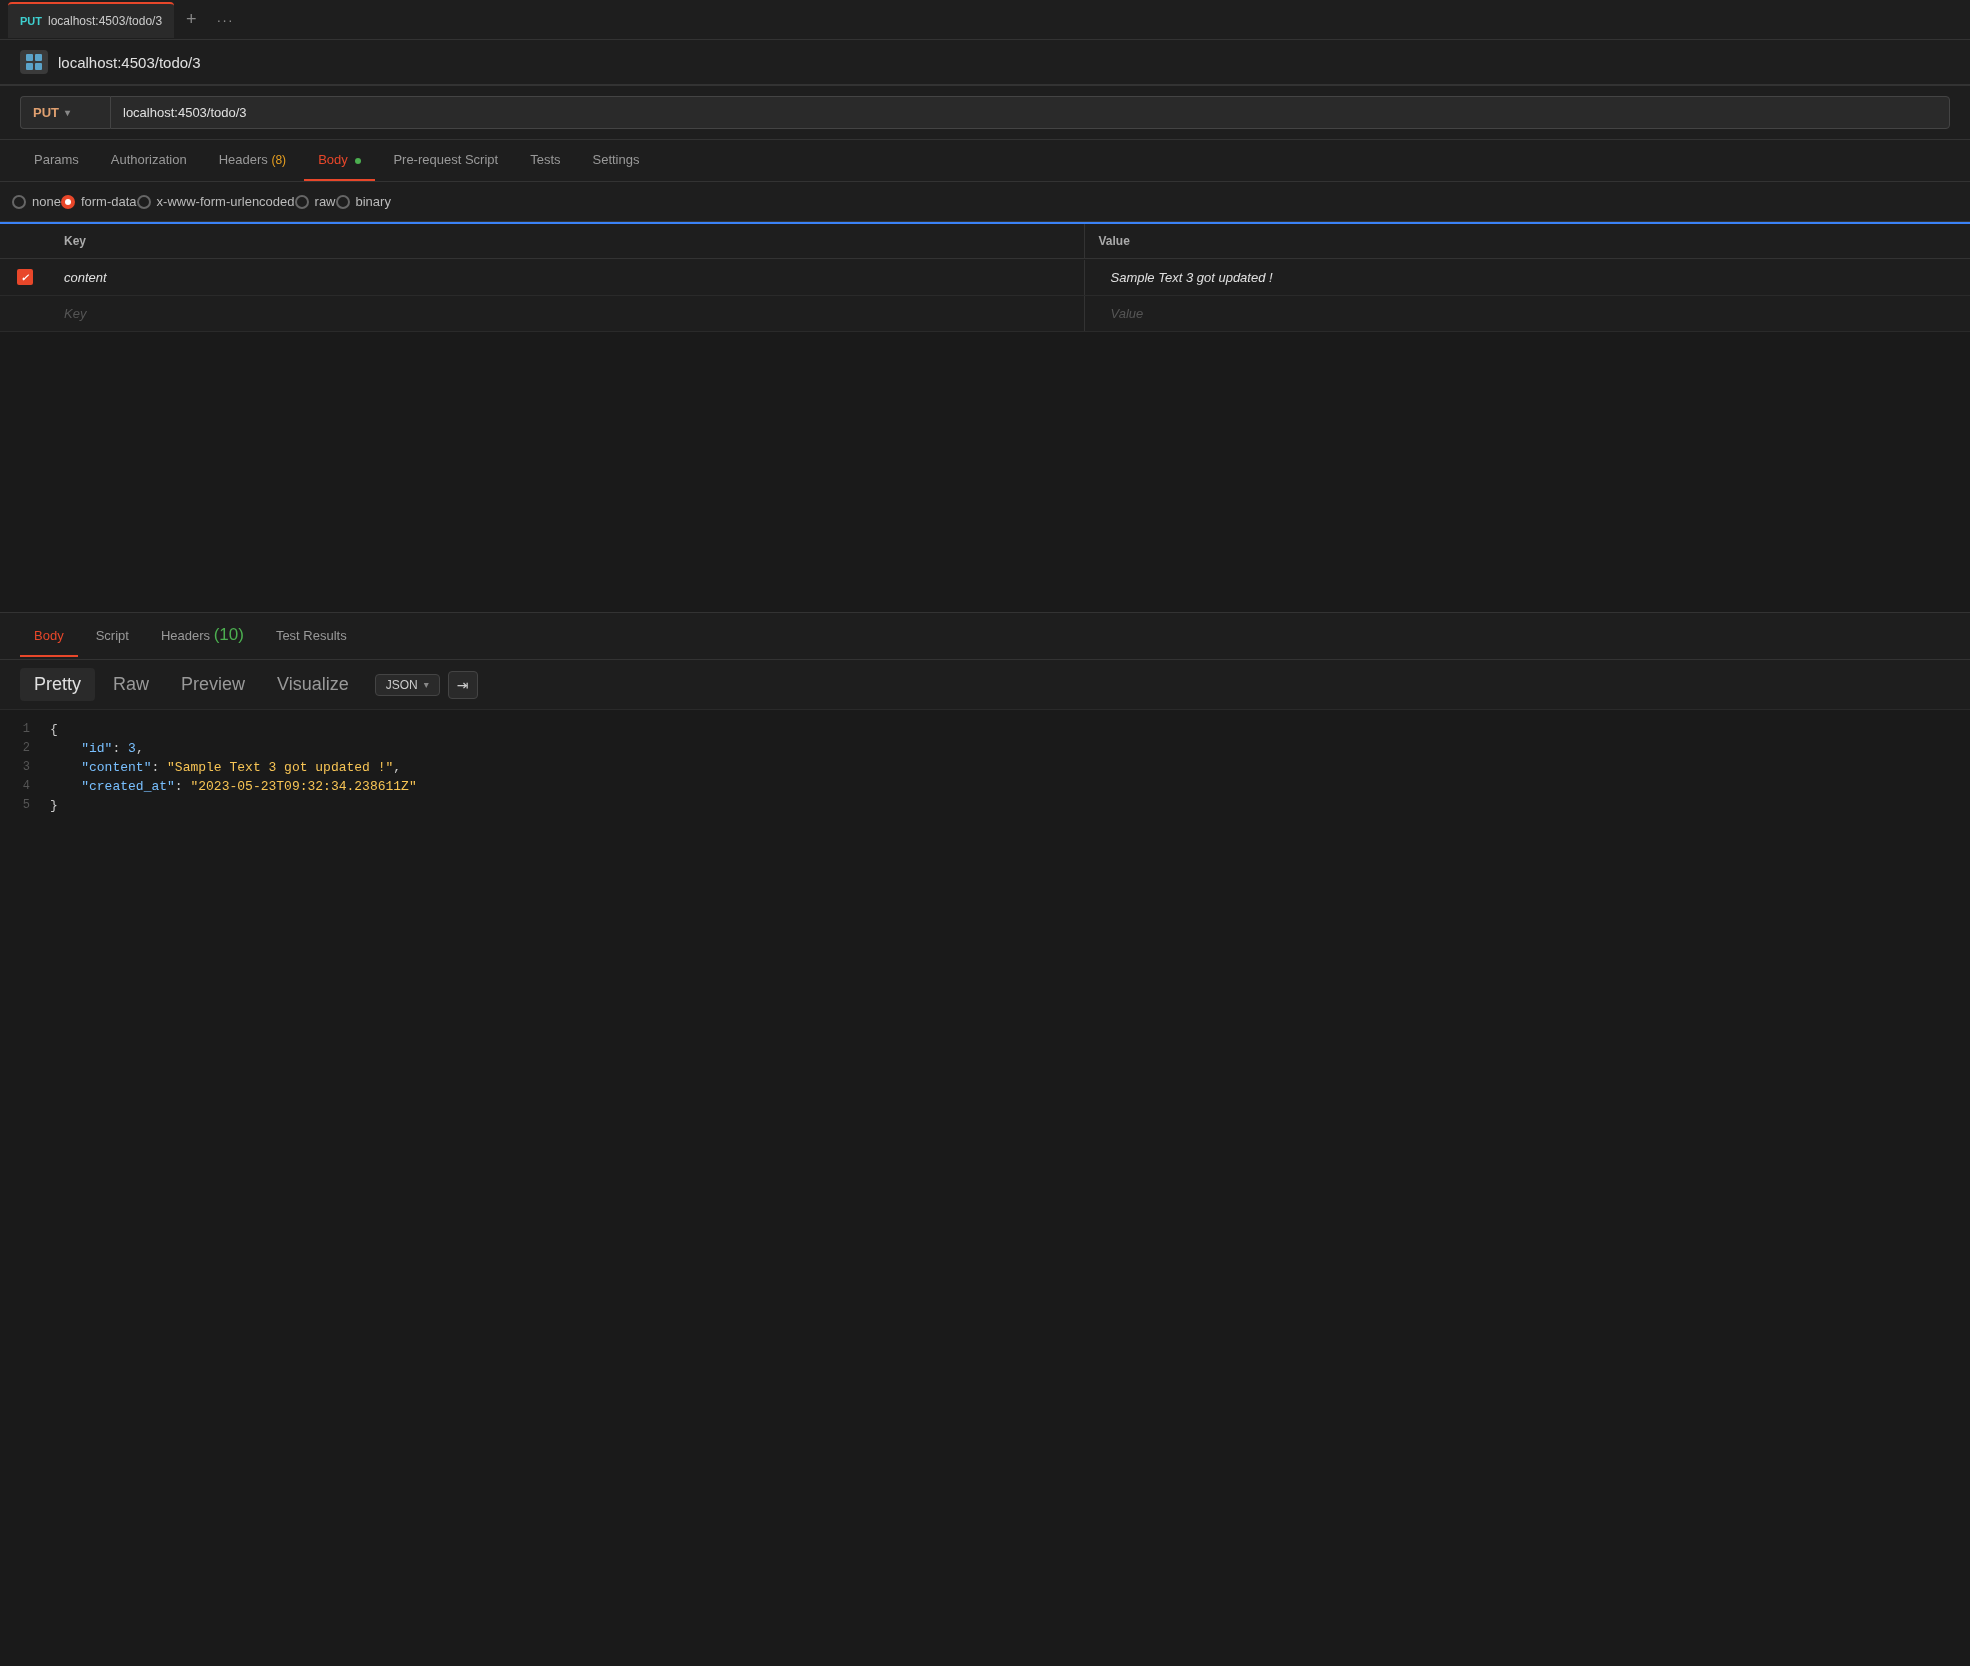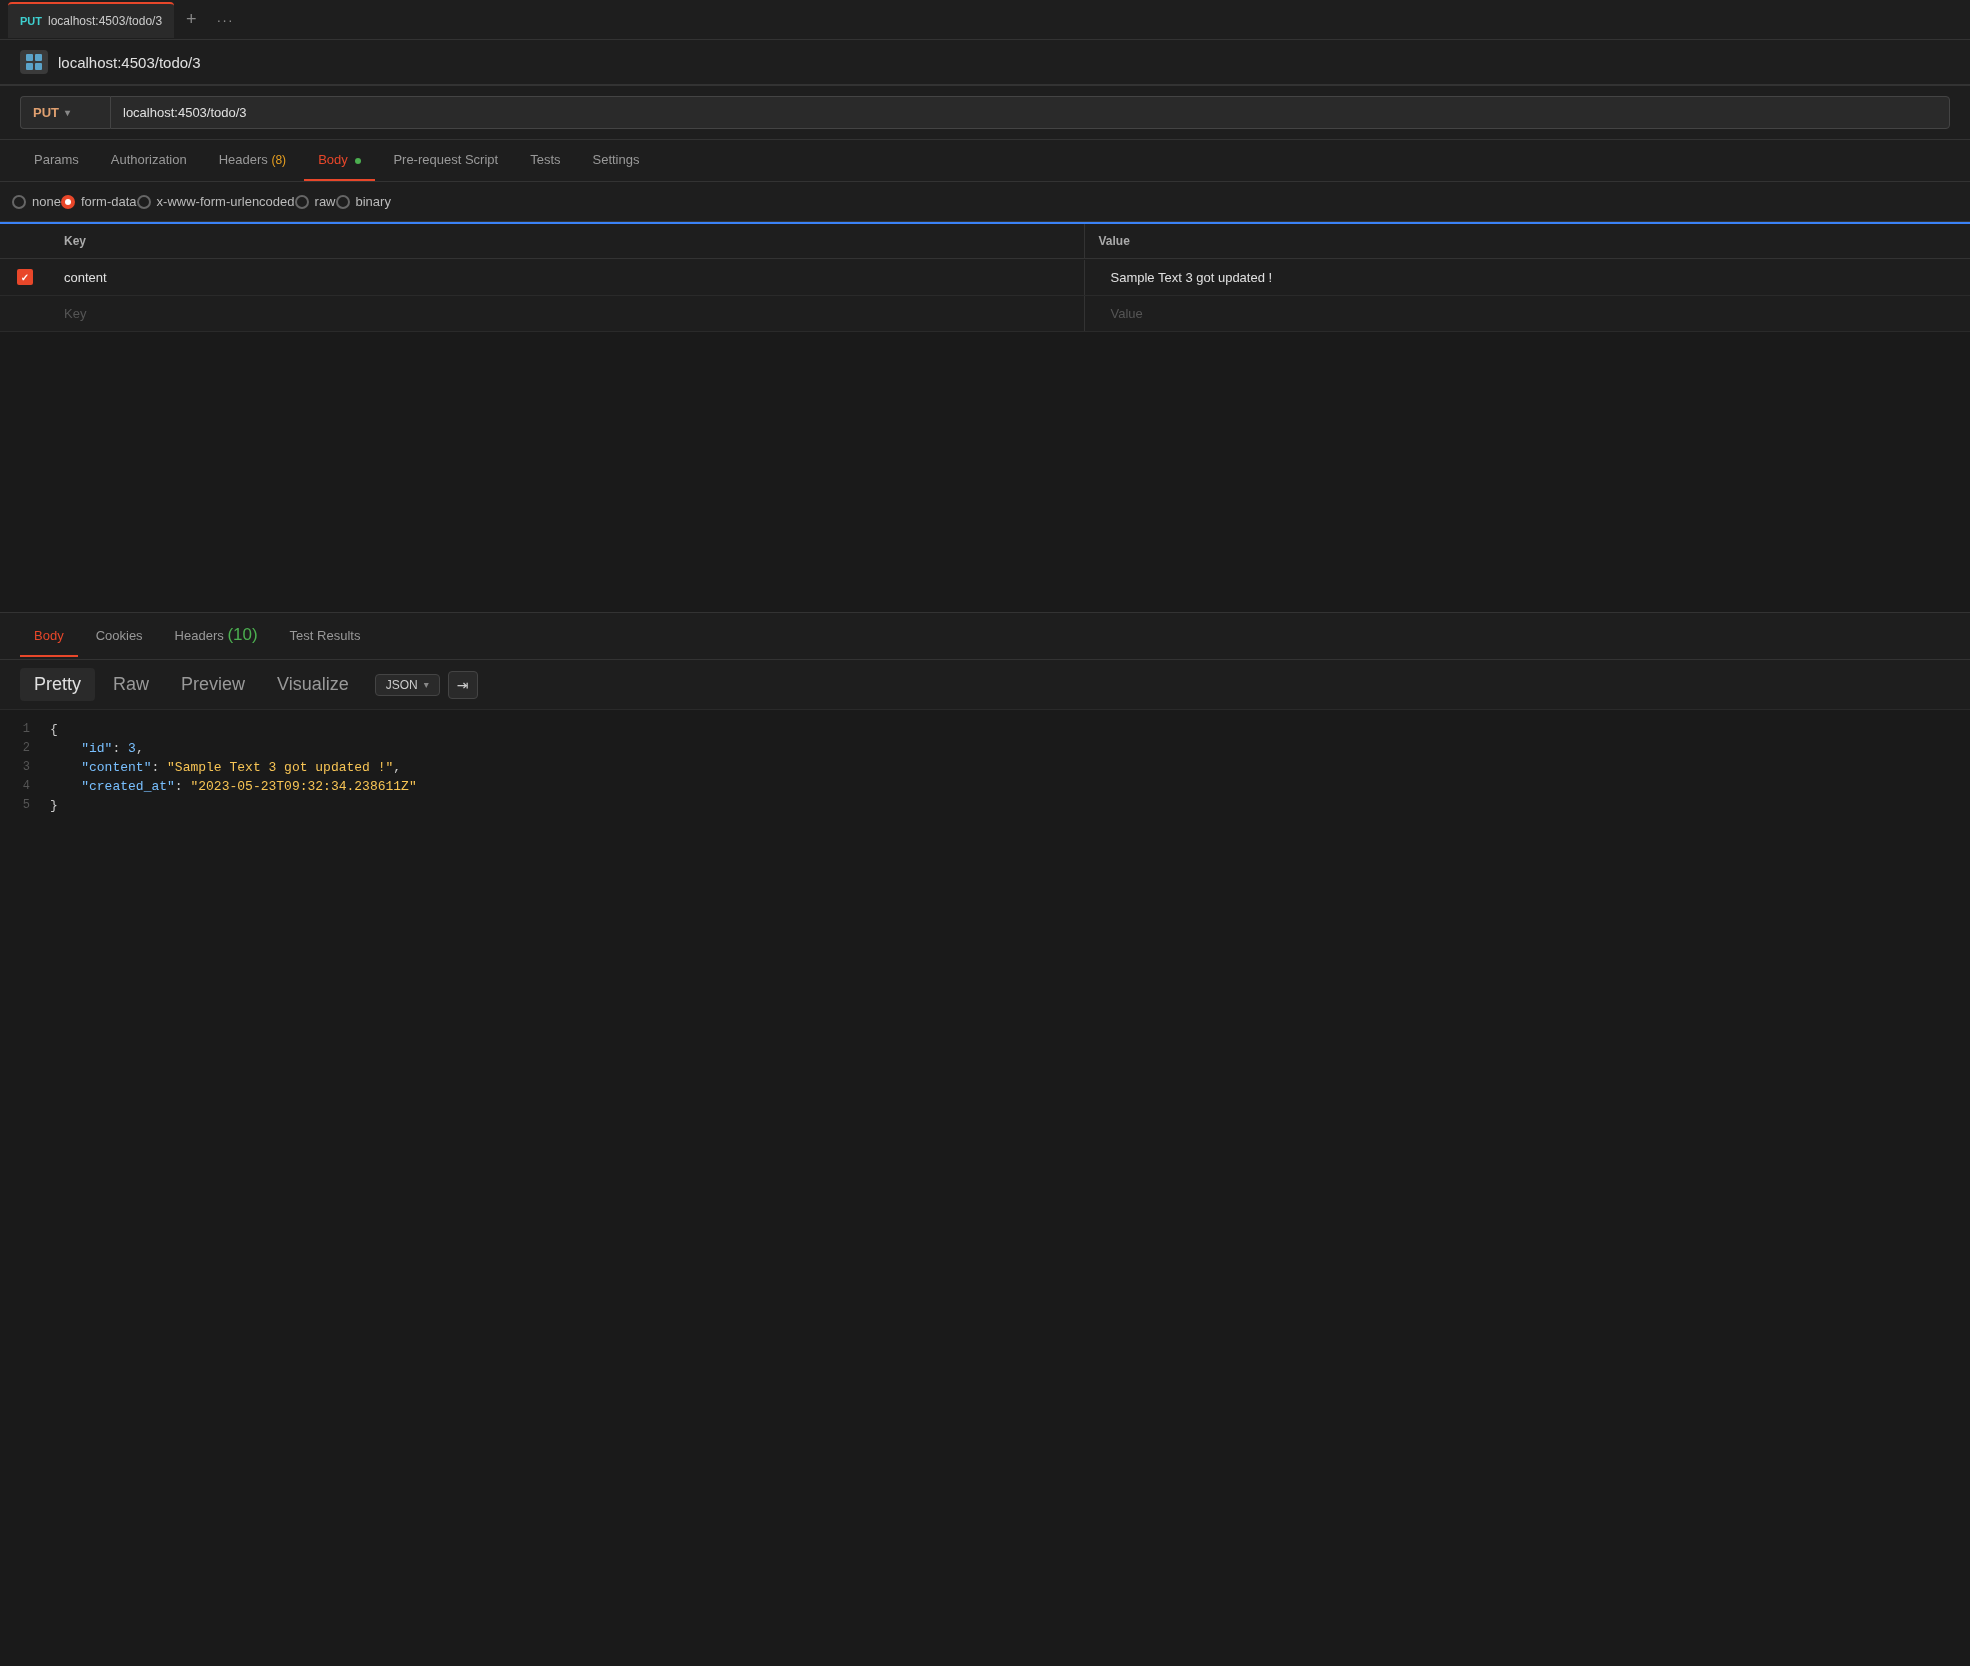--- a/index.html
+++ b/index.html
@@ -196,20 +196,21 @@
       border-bottom: 1px solid #333;
     }
     .form-table-header .col-check { width: 50px; padding: 10px 14px; color: #888; font-size: 12px; }
     .form-table-header .col-key { flex: 1; padding: 10px 14px; color: #aaa; font-size: 12px; font-weight: 600; }
     .form-table-header .col-value { width: 45%; padding: 10px 14px; color: #aaa; font-size: 12px; font-weight: 600; border-left: 1px solid #333; }
 
     .form-table-row {
       display: flex;
       border-bottom: 1px solid #2a2a2a;
       align-items: center;
+      font-style: italic;
     }
     .form-table-row .col-check {
       width: 50px;
       padding: 10px 14px;
       display: flex;
       align-items: center;
       justify-content: center;
     }
     .form-table-row .col-key { flex: 1; padding: 10px 14px; color: #e0e0e0; }
     .form-table-row .col-value { width: 45%; padding: 10px 26px; color: #e0e0e0; border-left: 1px solid #333; }
@@ -462,21 +463,21 @@
     <div class="col-value">Value</div>
   </div>
 </div>
 
 <div class="request-body-space"></div>
 
 <div class="response-section">
 
   <div class="response-nav-tabs">
     <div class="response-nav-tab active">Body</div>
-    <div class="response-nav-tab">Cookies</div>
+    <div class="response-nav-tab">Script</div>
     <div class="response-nav-tab">
       <span>Headers</span>
       <span class="badge">(10)</span>
     </div>
     <div class="response-nav-tab">Test Results</div>
   </div>
 
   <div class="response-toolbar">
     <button class="resp-tab-btn active">Pretty</button>
     <button class="resp-tab-btn">Raw</button>

